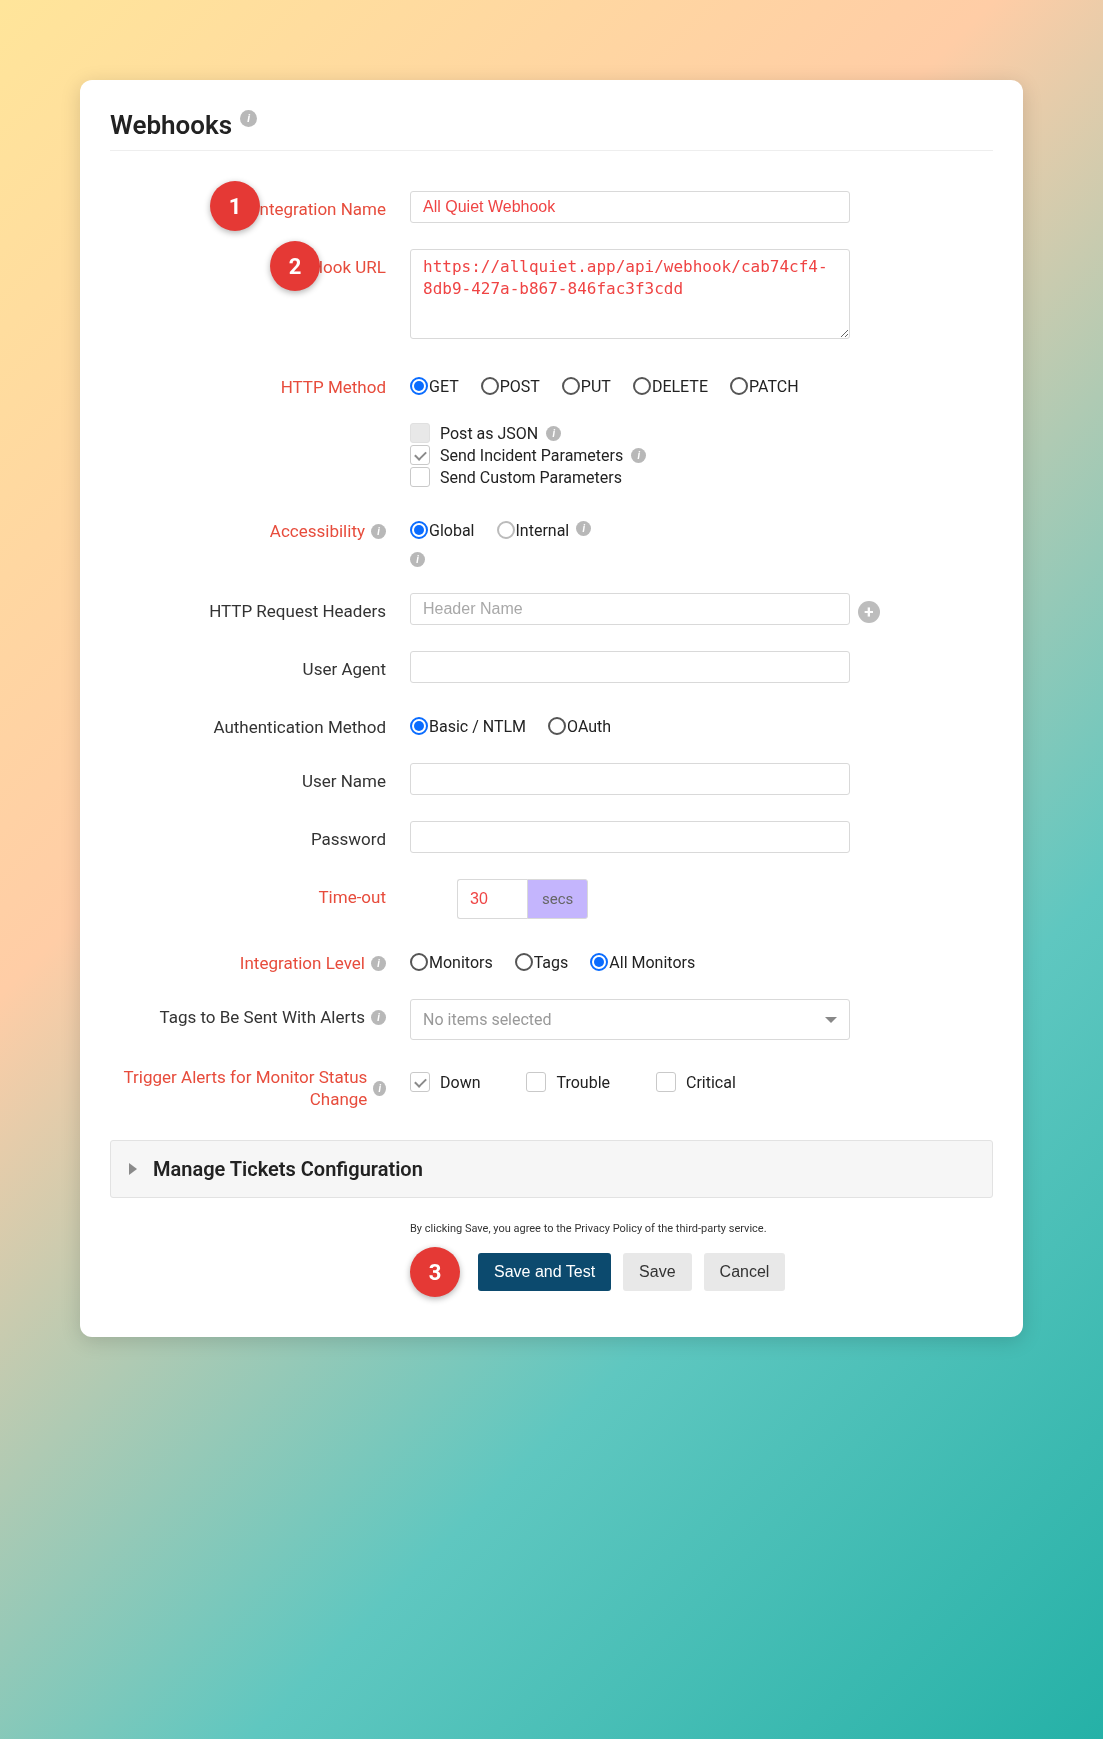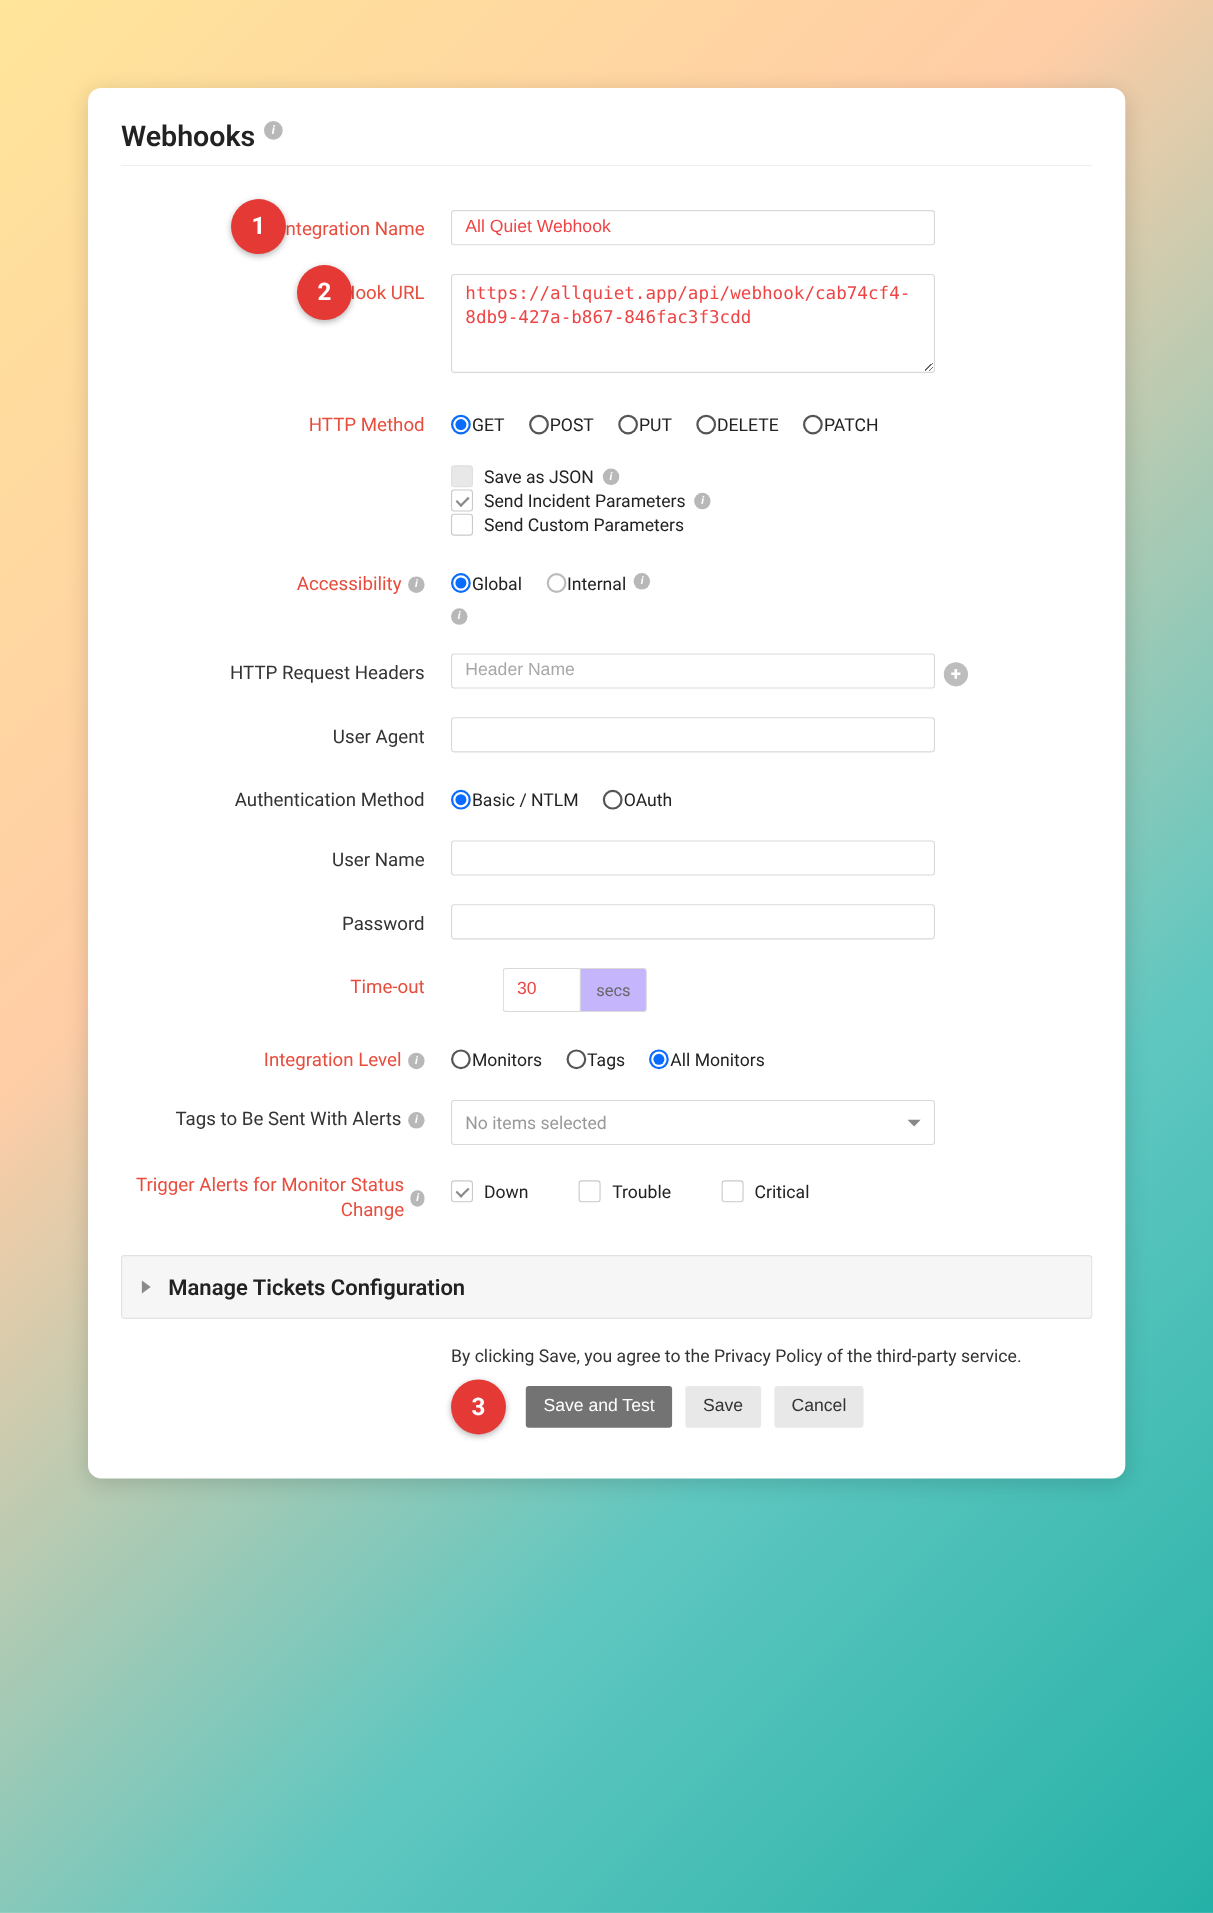--- a/index.html
+++ b/index.html
@@ -119,27 +119,27 @@
   }
   .caret-down{width:0;height:0;border-left:6px solid transparent;border-right:6px solid transparent;border-top:6px solid #888;}
   .trigger-row{display:flex;gap:46px;padding-top:6px;}
   .accordion{
     border:1px solid #e2e2e2;background:#f6f6f6;border-radius:3px;
     padding:16px 18px;display:flex;align-items:center;gap:16px;margin-top:30px;
     cursor:pointer;
   }
   .chevron{width:0;height:0;border-top:6px solid transparent;border-bottom:6px solid transparent;border-left:8px solid #8a8a8a;}
   .accordion-title{font-size:20px;font-weight:600;color:#222;}
-  .disclaimer{font-size:16px;color:#333;margin:24px 0 12px 0;}
+  .disclaimer{font-size:11px;color:#333;margin:24px 0 12px 0;}
   .action-row{display:flex;gap:12px;align-items:center;}
   .btn{
     border:none;padding:10px 16px;font-size:16px;border-radius:3px;cursor:pointer;
     background:#e8e8e8;color:#333;
   }
-  .btn.primary{background:#737373;color:#fff;}
+  .btn.primary{background:#0c4a6e;color:#fff;}
   .badge{
     width:50px;height:50px;border-radius:50%;background:#e53935;color:#fff;
     display:flex;align-items:center;justify-content:center;font-size:22px;font-weight:700;
     box-shadow:0 2px 6px rgba(0,0,0,0.3);
     flex:none;
   }
   .badge-1{position:absolute;left:-200px;top:-10px;}
   .badge-2{position:absolute;left:-140px;top:-8px;}
   .relpos{position:relative;}
   .bottom-area{margin-left:300px;}
@@ -203,21 +203,21 @@
           </span>
       </div>
     </div>
   </div>
 
   <div class="form-row">
     <div class="form-label"></div>
     <div class="form-field opt-stack">
       <div class="check-line">
         <span class="checkbox disabled"></span>
-        <span>Save as JSON</span>
+        <span>Post as JSON</span>
         <span class="info-icon sm" style="margin-left:8px">i</span>
       </div>
       <div class="check-line">
         <span class="checkbox checked"></span>
         <span>Send Incident Parameters</span>
         <span class="info-icon sm" style="margin-left:8px">i</span>
       </div>
       <div class="check-line">
         <span class="checkbox"></span>
         <span>Send Custom Parameters</span>

